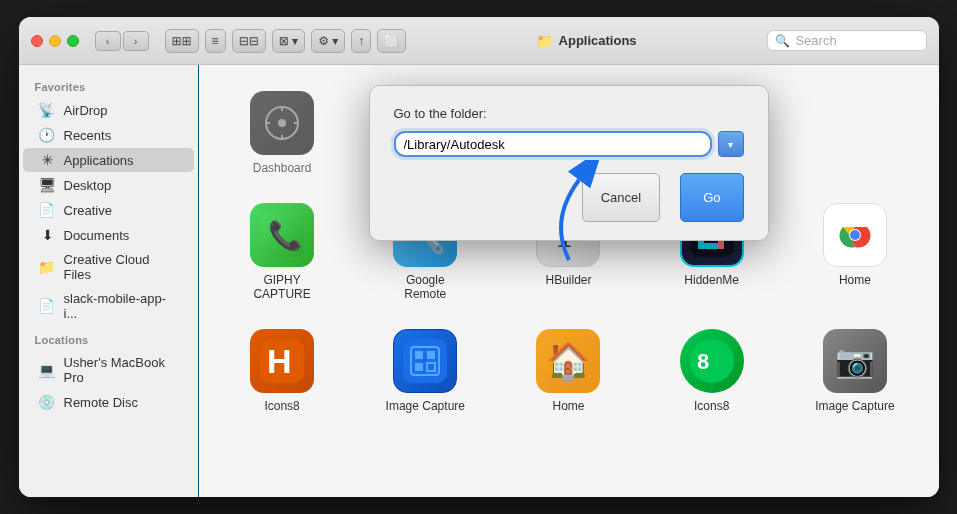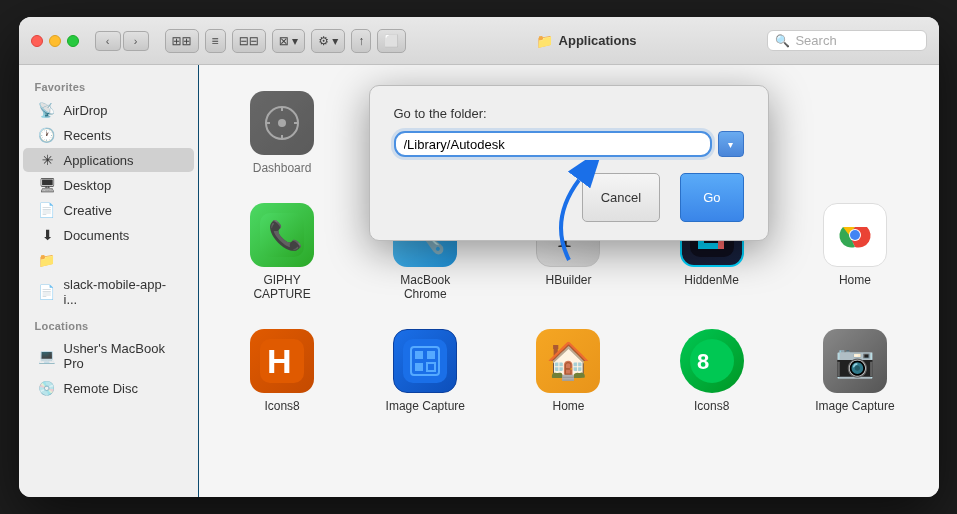--- a/index.html
+++ b/index.html
@@ -392,20 +392,21 @@
       <div class="sidebar-item">
         <span class="sidebar-icon">📄</span>
         <span>Creative</span>
       </div>
       <div class="sidebar-item">
         <span class="sidebar-icon">⬇</span>
         <span>Documents</span>
       </div>
       <div class="sidebar-item">
         <span class="sidebar-icon">📁</span>
+        <span>Creative Cloud Files</span>
       </div>
 
       <div class="sidebar-item">
         <span class="sidebar-icon">📄</span>
         <span>slack-mobile-app-i...</span>
       </div>
 
       <div class="sidebar-section-header">Locations</div>
       <div class="sidebar-item">
         <span class="sidebar-icon">💻</span>
@@ -459,21 +460,21 @@
               <text x="8" y="32" font-size="28">📞</text>
             </svg>
           </div>
           <span class="app-label">GIPHY CAPTURE</span>
         </div>
 
         <div class="app-item">
           <div class="app-icon icon-fixiphone" style="font-size:36px;">
             🔧
           </div>
-          <span class="app-label">MacBook Chrome</span>
+          <span class="app-label">Google Remote</span>
         </div>
 
         <div class="app-item">
           <div class="app-icon icon-fontbook" style="display:flex;flex-direction:column;align-items:center;justify-content:center;">
             <span style="font-size:36px;font-weight:bold;color:#333;font-family:Georgia,serif;">F</span>
           </div>
           <span class="app-label">HBuilder</span>
         </div>
 
         <div class="app-item">

